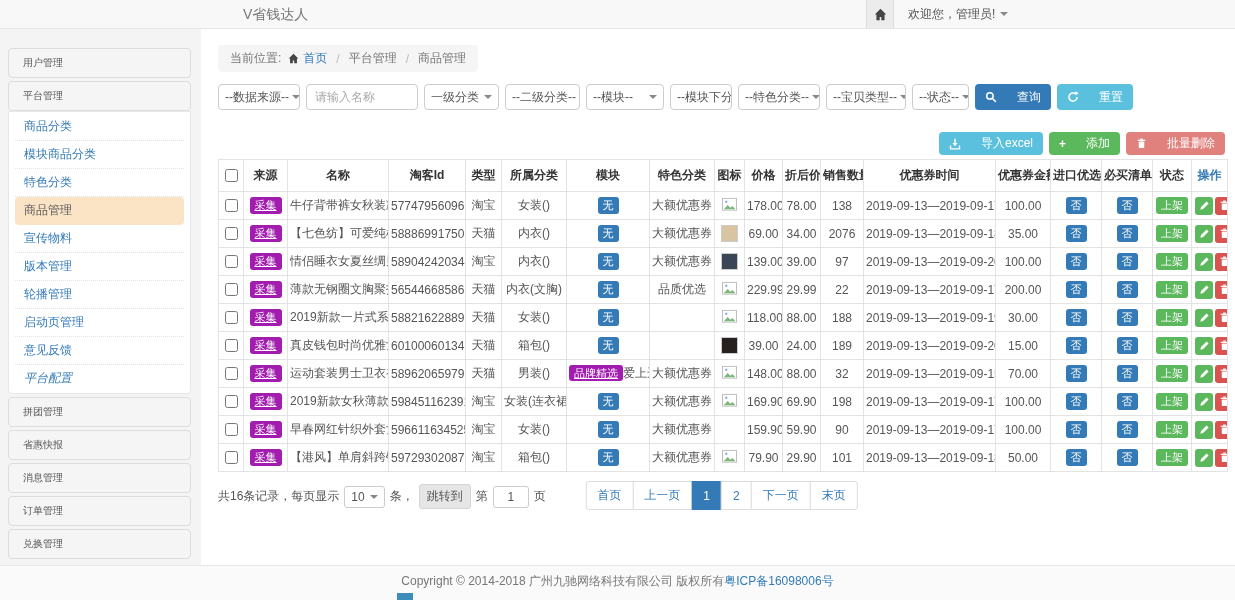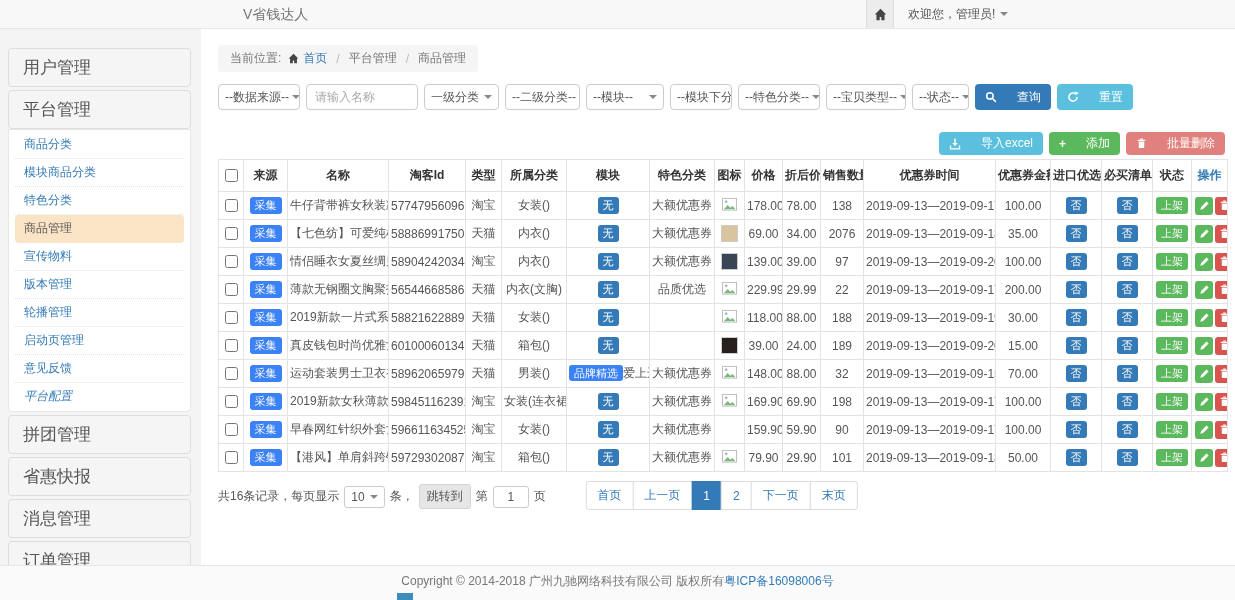--- a/index.html
+++ b/index.html
@@ -16,21 +16,21 @@
   .home-box { width:28px; height:28px; background:#ececec; border-left:1px solid #ddd;
     border-right:1px solid #ddd; display:flex; align-items:center; justify-content:center; cursor:pointer; }
   .welcome { margin-left:14px; font-size:12px; color:#555; display:flex; align-items:center; gap:5px; cursor:pointer; }
   .caret { display:inline-block; width:0; height:0; border-left:4px solid transparent;
     border-right:4px solid transparent; border-top:4px solid #888; }
   
   .side-strip { position:absolute; left:0; top:29px; width:201px; height:536px; background:#f4f4f4; }
   .sidebar { position:absolute; left:8px; top:48px; width:183px; z-index:2; }
   .side-heading { color:#337ab7; font-weight:bold; font-size:15px; margin:6px 6px 12px; }
   .side-group { background:#f5f5f5; border:1px solid #ddd; border-radius:4px; padding:7px 14px;
-    font-size:17px; color:#555; margin-bottom:3px; cursor:pointer; }
+    font-size:10px; color:#555; margin-bottom:3px; cursor:pointer; }
   .side-panel { background:#fff; border:1px solid #e7e7e7; border-radius:0 0 4px 4px;
     margin:-3px 0 3px; padding:1px 6px; }
   .side-sub { padding:5px 9px; font-size:12px; color:#337ab7; border-bottom:1px dotted #e3e3e3; cursor:pointer; }
   .side-sub:last-child { border-bottom:none;font-style:italic; }
   .side-sub.active { background:#fbe3c5; border-radius:4px; color:#5a5a5a; border-bottom-color:transparent; }
   
   .content { position:absolute; left:218px; top:45px; width:1007px; z-index:2; }
   .breadcrumb { display:inline-flex; align-items:center; gap:4px; background:#f5f5f5; border-radius:4px;
     padding:5px 12px; font-size:12px; color:#777; }
   .breadcrumb .link { color:#337ab7; cursor:pointer; }
@@ -51,21 +51,21 @@
   .btn-danger-soft { background:#e0817d; }
   .actions { display:flex; justify-content:flex-end; gap:6px; margin-top:22px; }
   .actions .btn { height:23px; font-size:12px; }
   
   table { width:100%; border-collapse:collapse; table-layout:fixed; margin-top:4px; background:#fff; }
   th,td { border:1px solid #e3e3e3; font-size:12px; text-align:center; padding:4px 2px;
     color:#555; overflow:hidden; white-space:nowrap; height:26px; }
   th { color:#333; font-weight:bold; padding:6px 2px; }
   th.op-head { color:#337ab7; }
   .badge { display:inline-block; border-radius:3px; color:#fff; font-size:11px; padding:2px 5px; line-height:1.1; }
-  .badge-orange { background:#3b82f6; }
+  .badge-orange { background:#a21caf;text-decoration:underline; }
   .badge-blue { background:#337ab7; cursor:pointer; }
   .badge-green { background:#5cb85c; cursor:pointer; }
   .thumb { display:inline-block; width:17px; height:17px; vertical-align:middle; }
   .thumb-beige { background:#d8c5a0; border:1px solid #ccc; }
   .thumb-dark { background:#3a4656; border:1px solid #ccc; }
   .thumb-black { background:#26211e; border:1px solid #ccc; }
   .op-btn { display:inline-flex; width:18px; height:18px; border-radius:3px; align-items:center;
     justify-content:center; border:none; cursor:pointer; padding:0; margin:0 1px; vertical-align:middle; }
   .op-edit { background:#5cb85c; }
   .op-del { background:#d9534f; }

